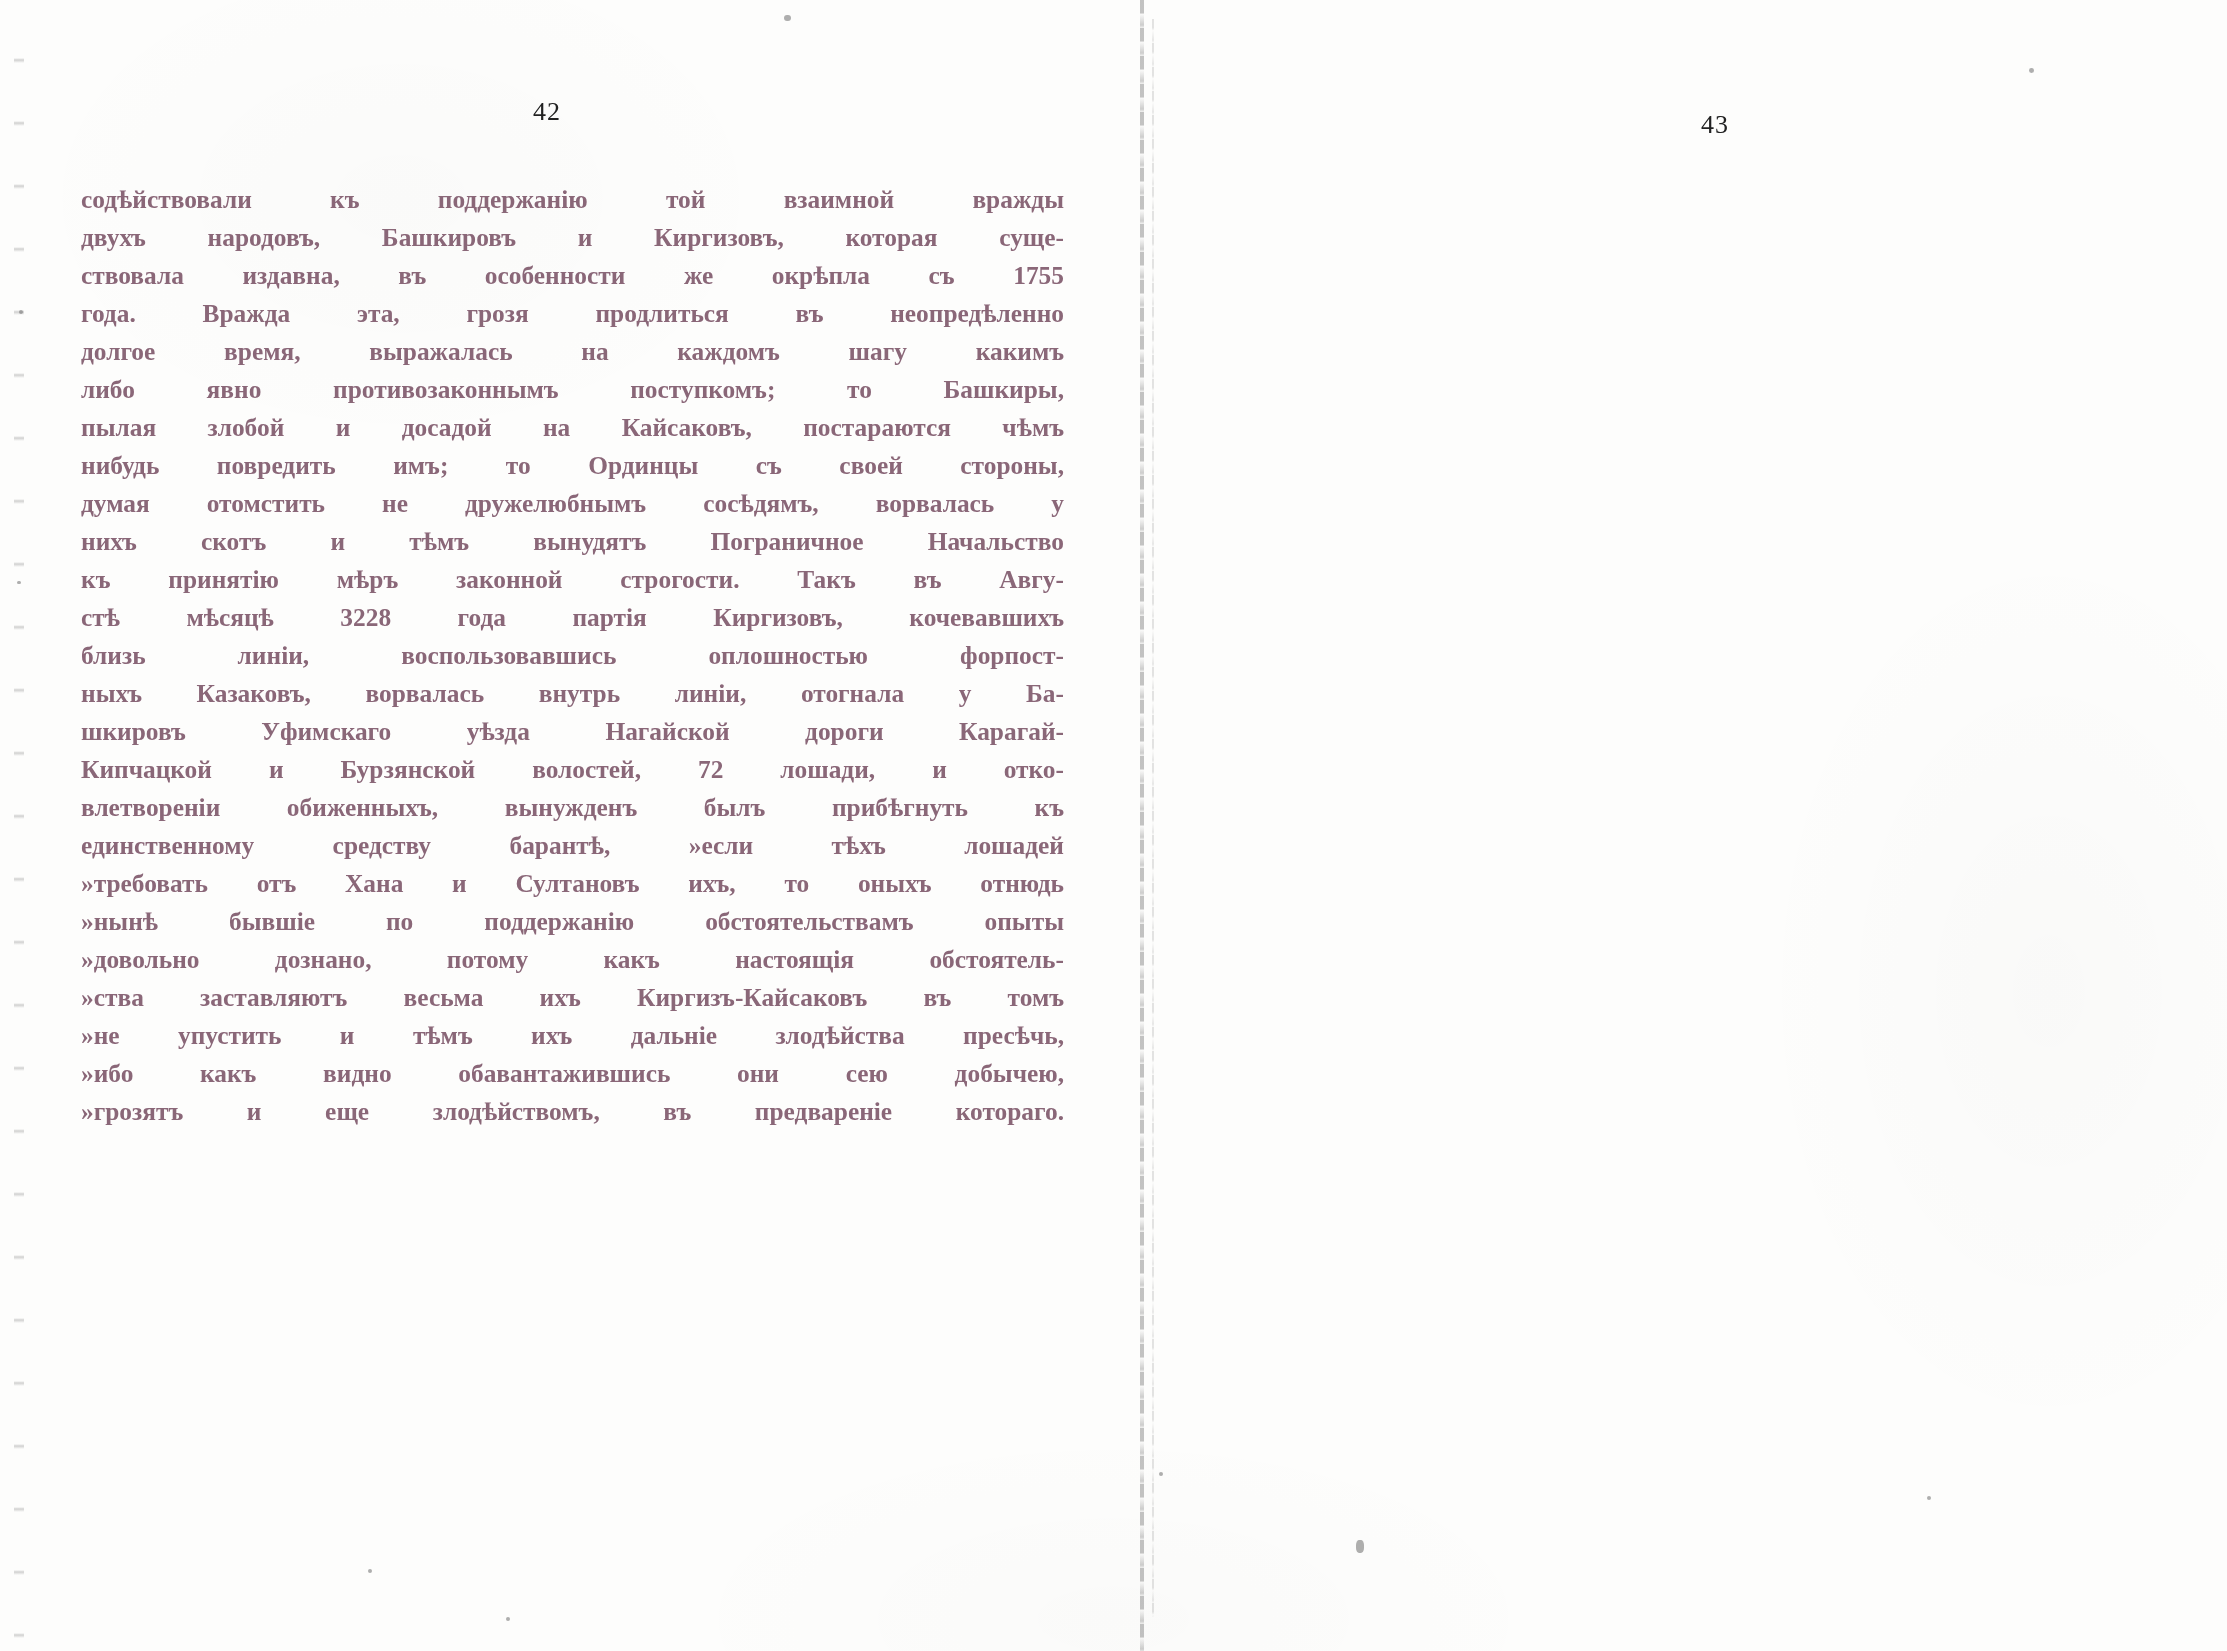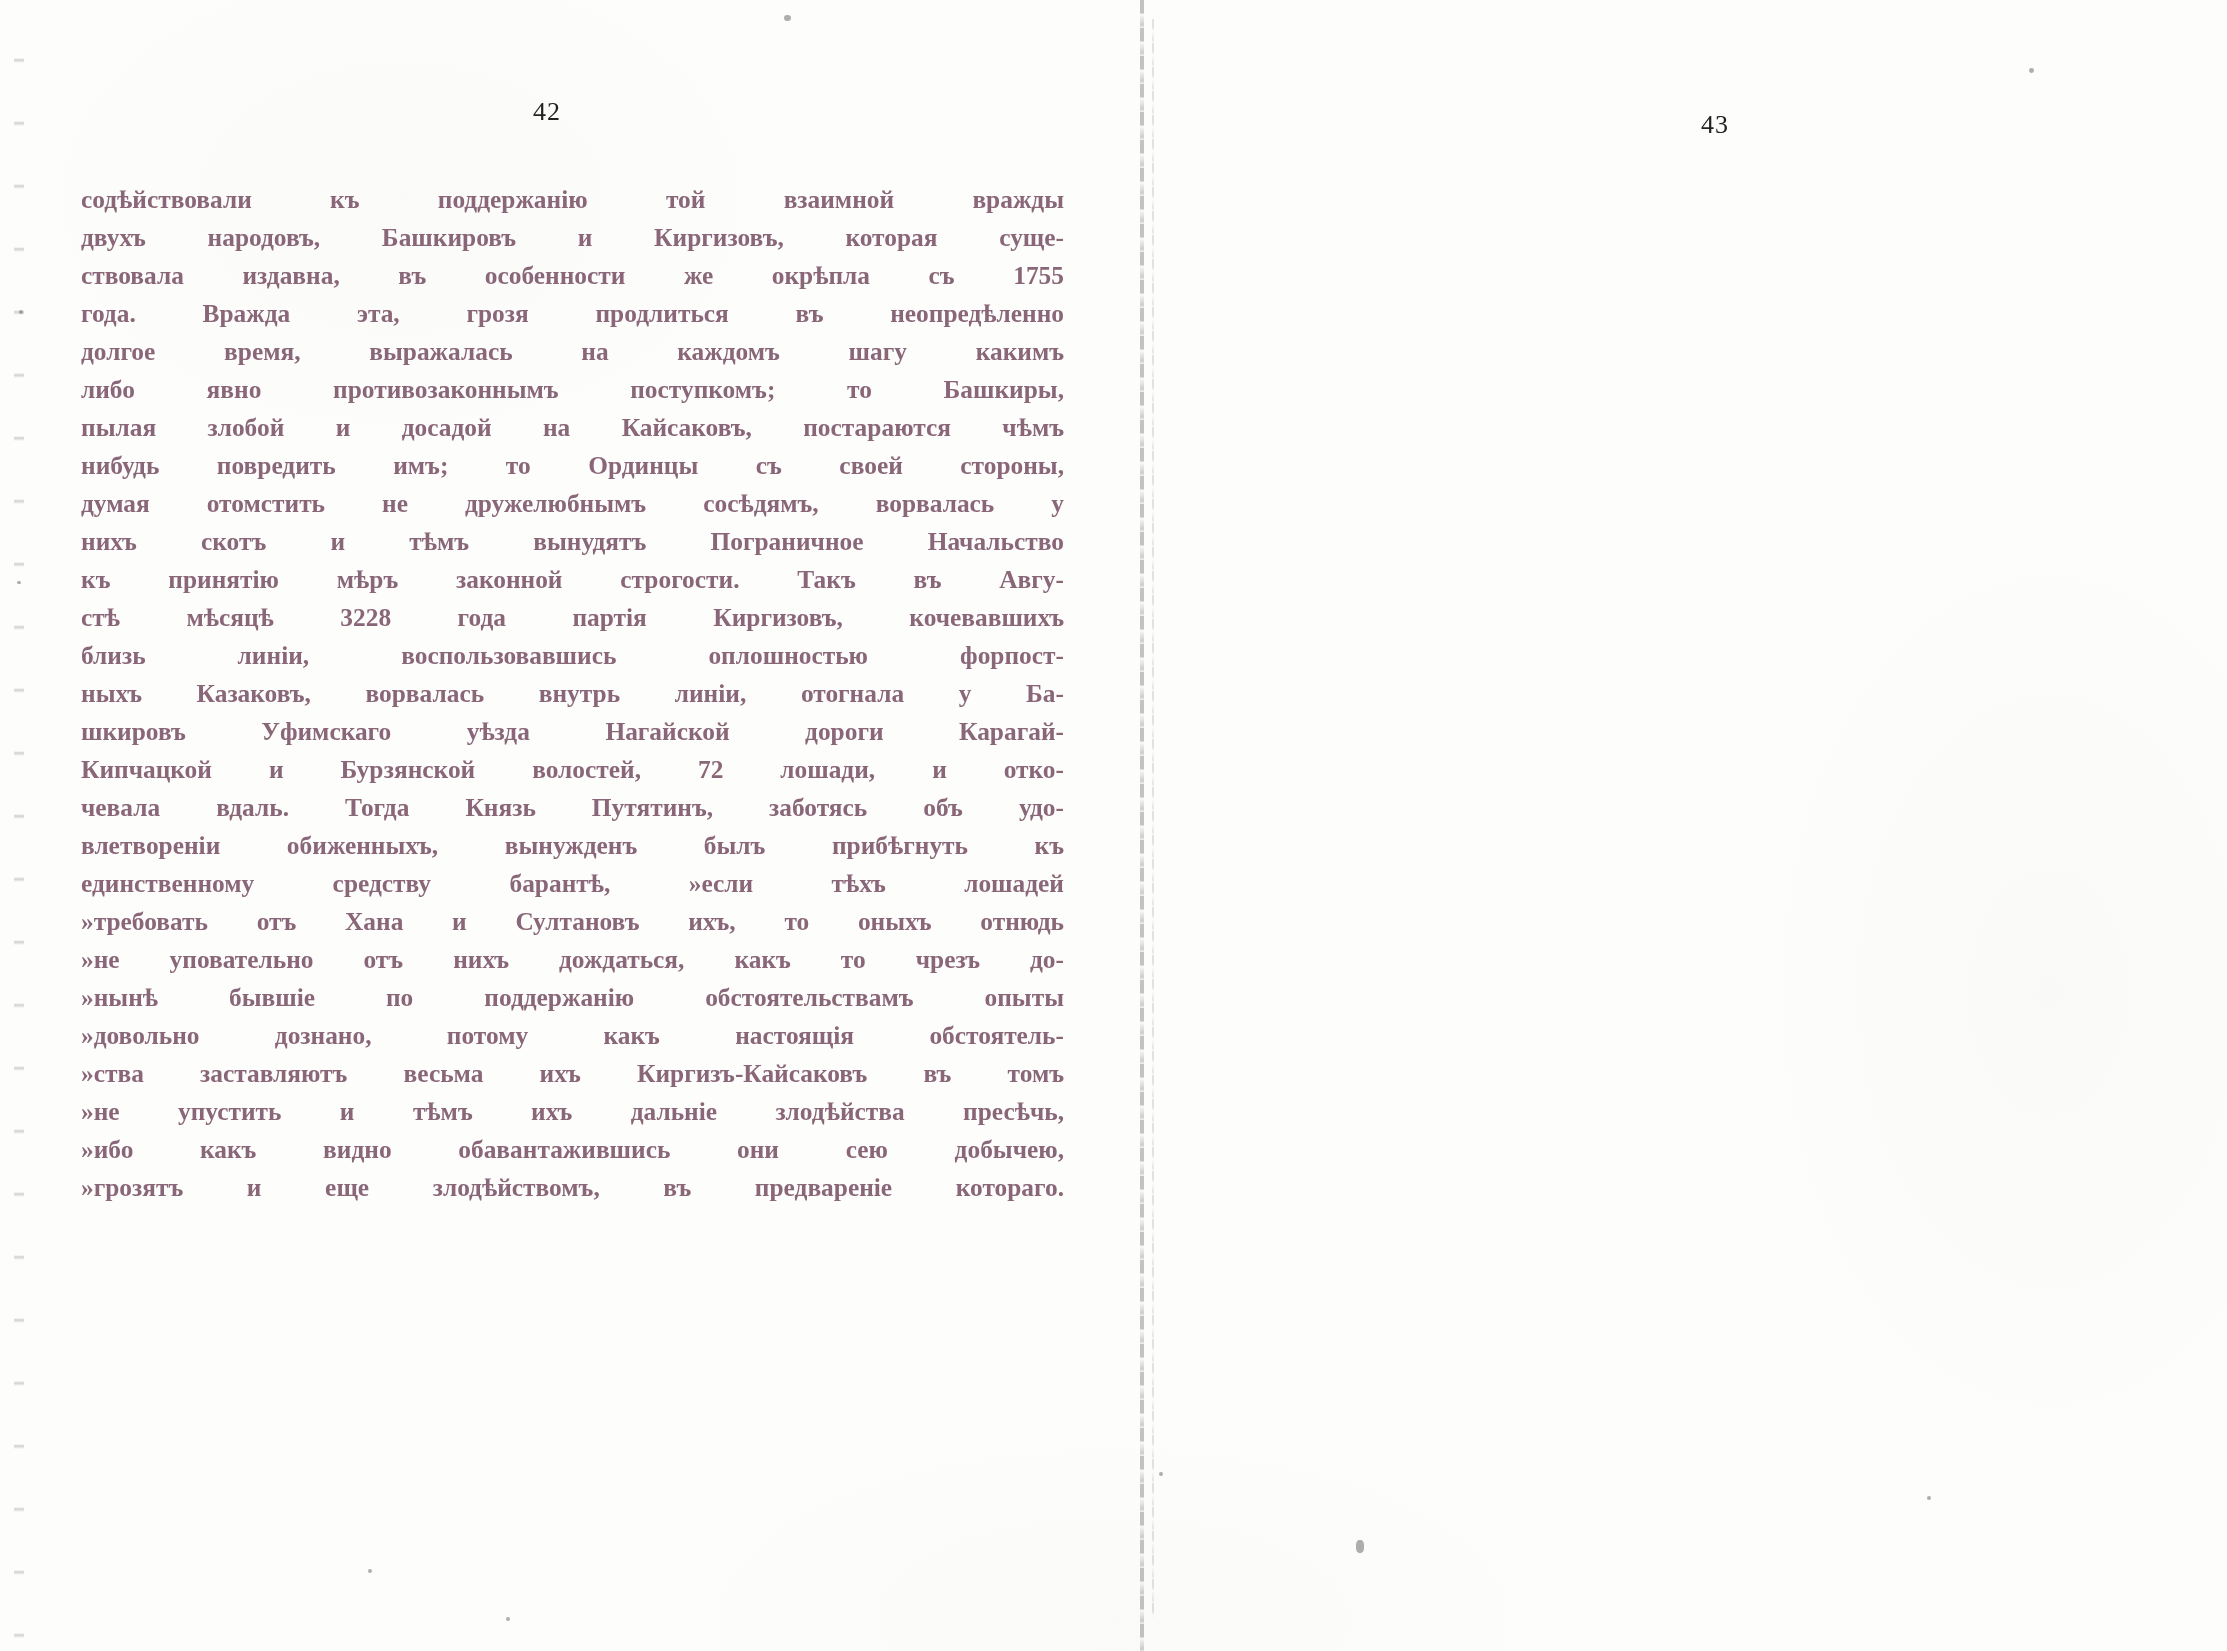--- a/index.html
+++ b/index.html
@@ -167,25 +167,23 @@
       <span class="line j">пылая злобой и досадой на Кайсаковъ, постараются чѣмъ</span>
       <span class="line j">нибудь повредить имъ; то Ординцы съ своей стороны,</span>
       <span class="line j">думая отомстить не дружелюбнымъ сосѣдямъ, ворвалась у</span>
       <span class="line j">нихъ скотъ и тѣмъ вынудятъ Пограничное Начальство</span>
       <span class="line j">къ принятію мѣръ законной строгости. Такъ въ Авгу-</span>
       <span class="line j">стѣ мѣсяцѣ 3228 года партія Киргизовъ, кочевавшихъ</span>
       <span class="line j">близь линіи, воспользовавшись оплошностью форпост-</span>
       <span class="line j">ныхъ Казаковъ, ворвалась внутрь линіи, отогнала у Ба-</span>
       <span class="line j">шкировъ Уфимскаго уѣзда Нагайской дороги Карагай-</span>
       <span class="line j">Кипчацкой и Бурзянской волостей, 72 лошади, и отко-</span>
-      <span class="line j">чевала вдаль. Тогда Князь Путятинъ, заботясь объ удо-</span>
       <span class="line j">влетвореніи обиженныхъ, вынужденъ былъ прибѣгнуть къ</span>
       <span class="line j">единственному средству барантѣ, »если тѣхъ лошадей</span>
       <span class="line j">»требовать отъ Хана и Султановъ ихъ, то оныхъ отнюдь</span>
-      <span class="line j">»не уповательно отъ нихъ дождаться, какъ то чрезъ до-</span>
       <span class="line j">»нынѣ бывшіе по поддержанію обстоятельствамъ опыты</span>
       <span class="line j">»довольно дознано, потому какъ настоящія обстоятель-</span>
       <span class="line j">»ства заставляютъ весьма ихъ Киргизъ-Кайсаковъ въ томъ</span>
       <span class="line j">»не упустить и тѣмъ ихъ дальніе злодѣйства пресѣчь,</span>
       <span class="line j">»ибо какъ видно обавантажившись они сею добычею,</span>
       <span class="line j">»грозятъ и еще злодѣйствомъ, въ предвареніе котораго.</span>
     </p>
   </div>
 </div>
 

